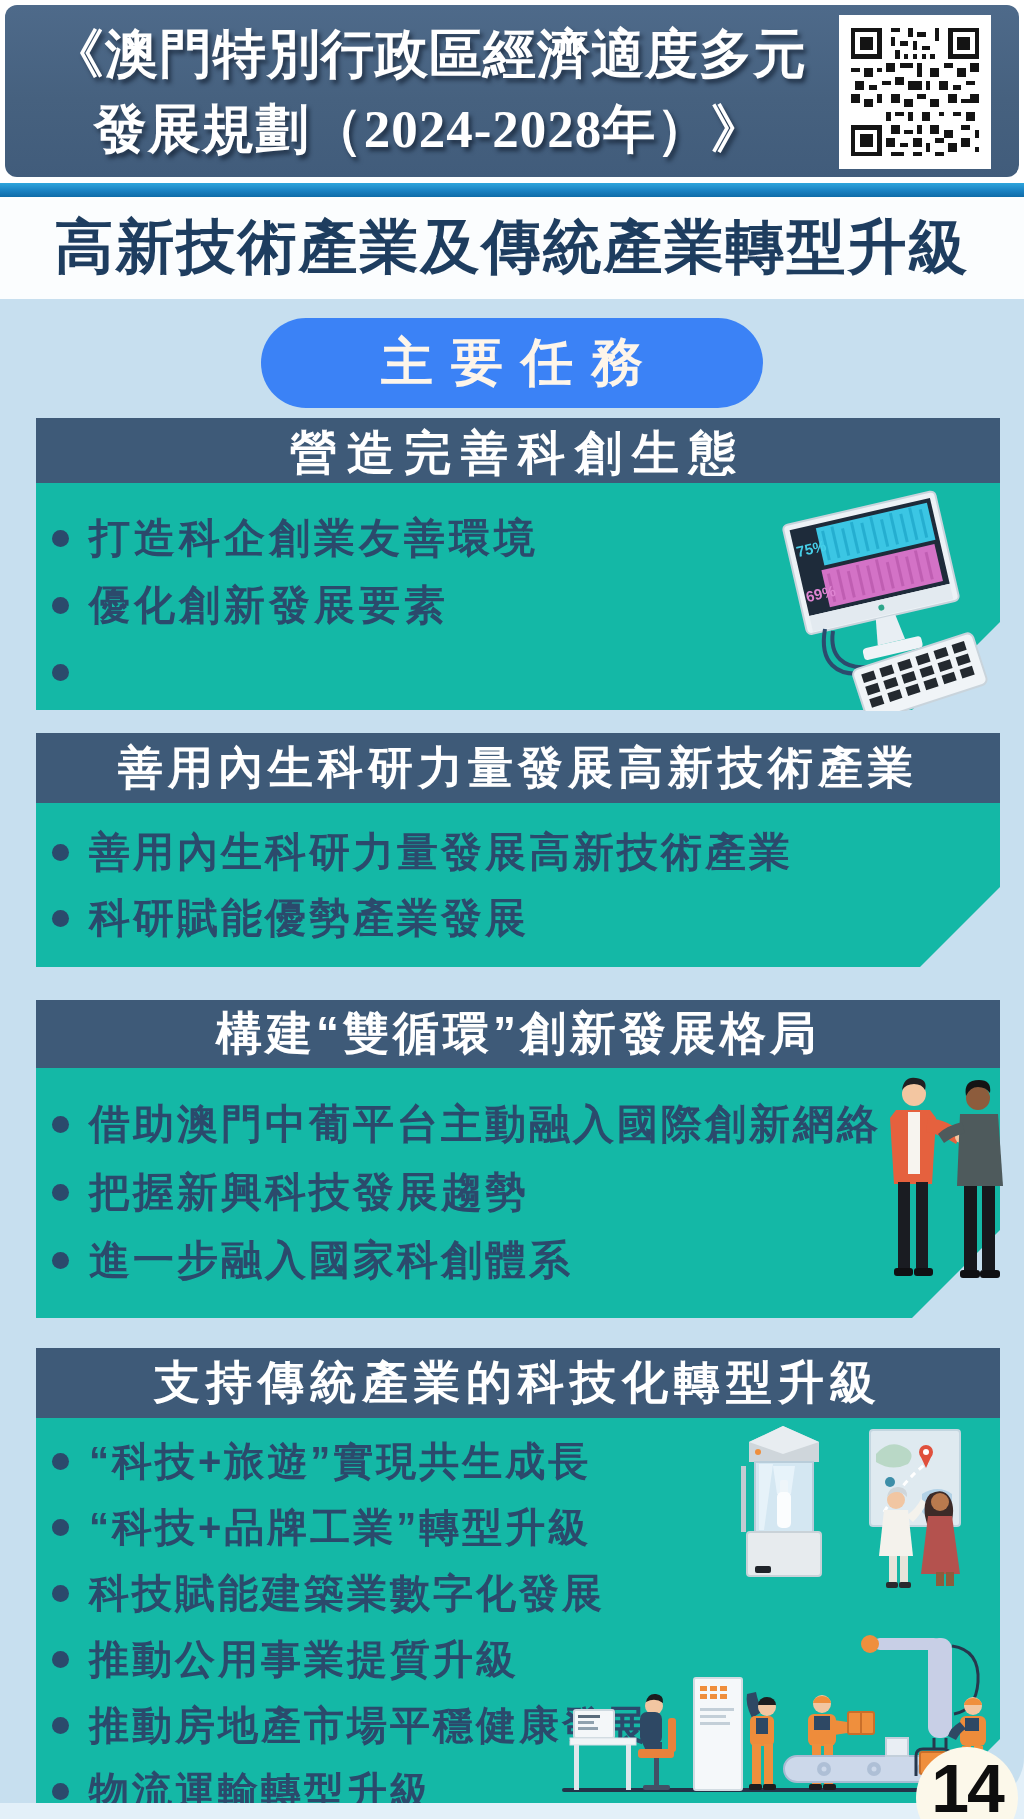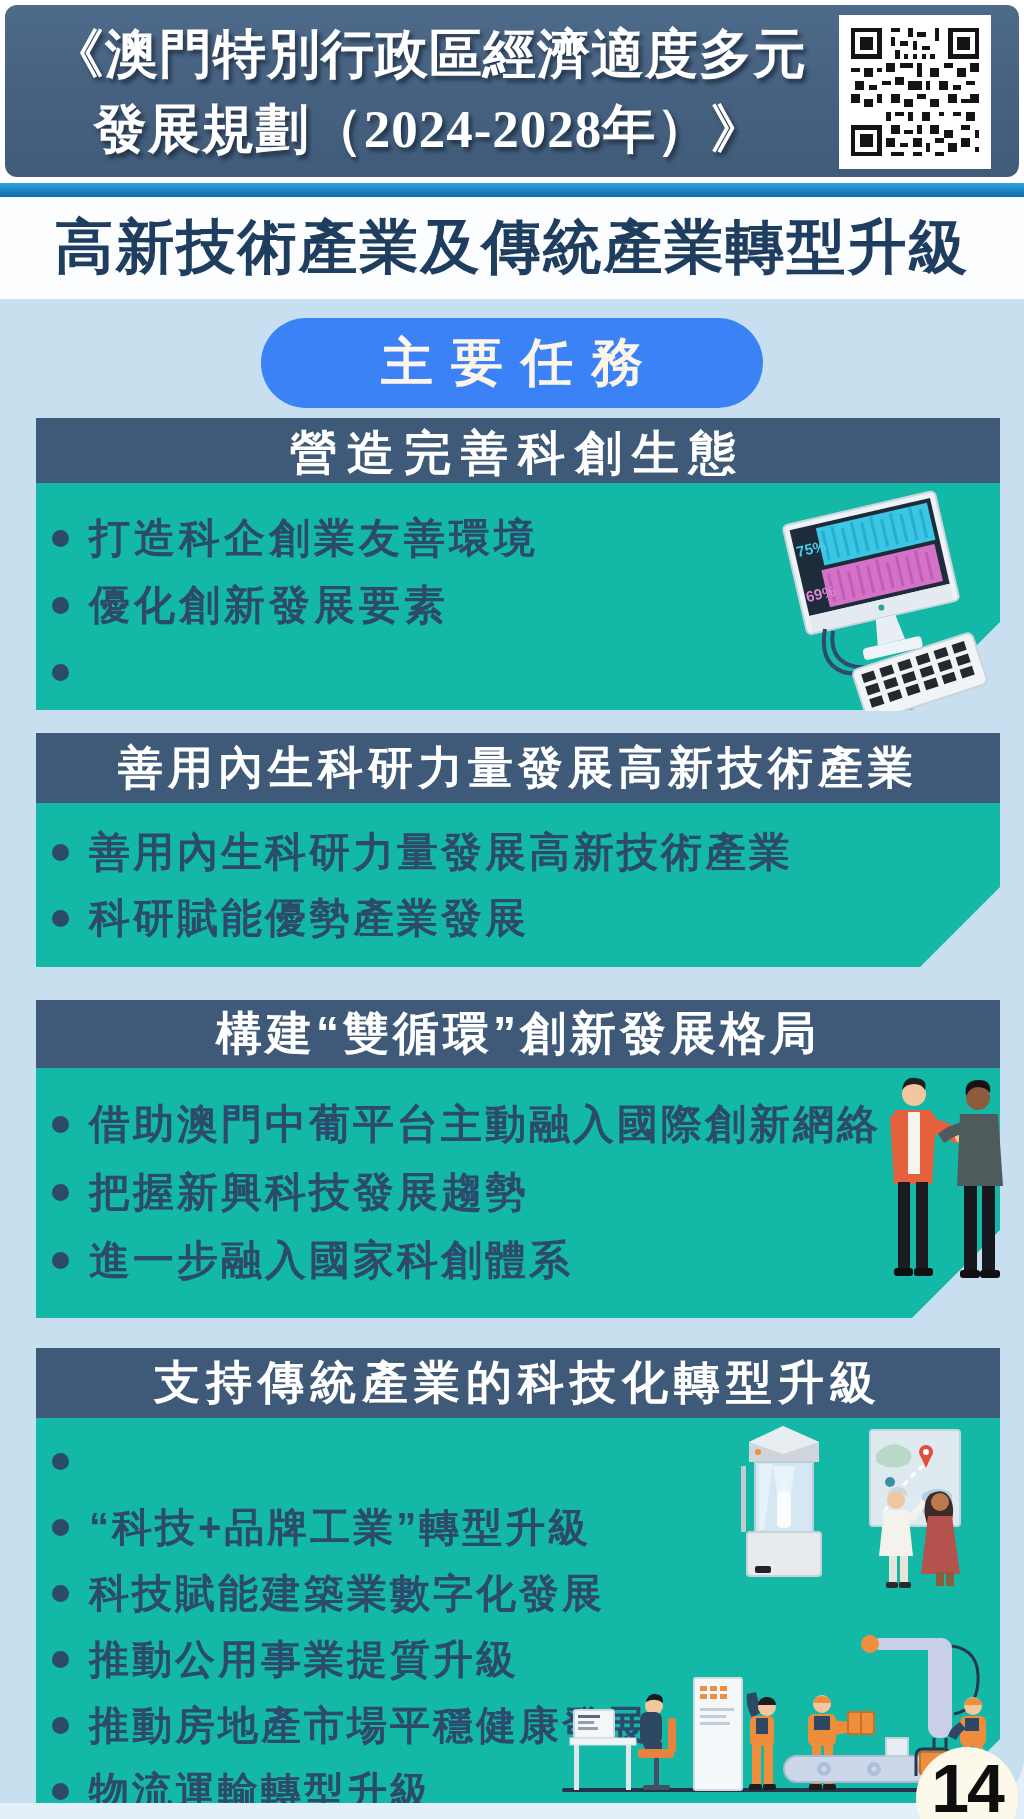--- a/index.html
+++ b/index.html
@@ -327,20 +327,21 @@
     <rect x="112" y="196" width="20" height="8" rx="3" fill="#101013"></rect>
   </svg>
 
   <div class="sec-bar" id="bar4">
     <span>支持傳統產業的科技化轉型升級</span>
   </div>
   <div class="sec-box" id="box4">
     <ul class="bullets">
       <li>
           <span class="dot"></span>
+          <span>“科技+旅遊”實現共生成長</span>
         </li>
       <li>
           <span class="dot"></span>
           <span>“科技+品牌工業”轉型升級</span>
         </li>
       <li>
           <span class="dot"></span>
           <span>科技賦能建築業數字化發展</span>
         </li>
       <li>

